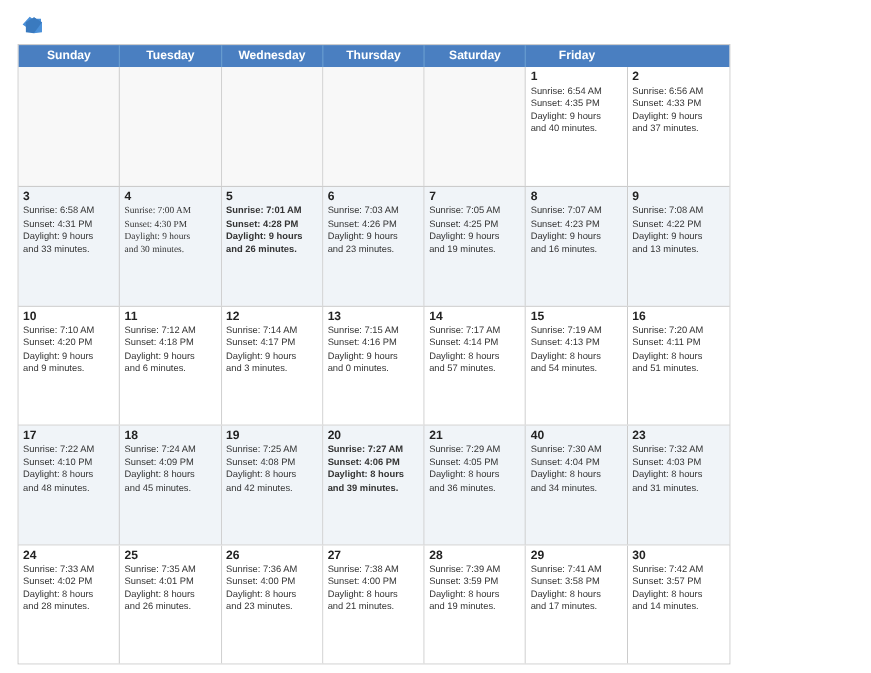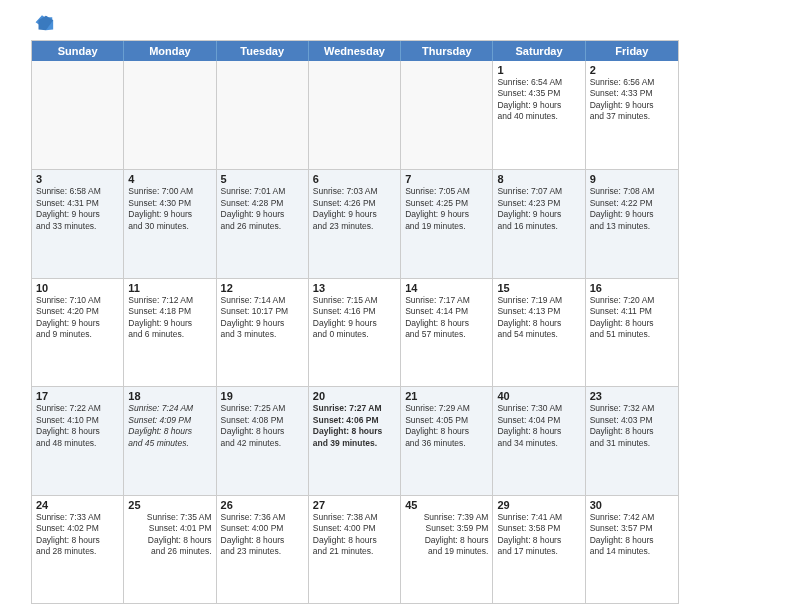--- a/index.html
+++ b/index.html
@@ -9,21 +9,20 @@
       width: 792px;
       height: 612px;
       overflow: hidden;
     }
     .page {
       width: 680px;
       height: 612px;
       padding: 12px 16px 8px 16px;
       display: flex;
       flex-direction: column;
-      margin-left: 15px;
     }
     .header {
       display: flex;
       justify-content: space-between;
       align-items: flex-start;
       margin-bottom: 6px;
     }
     .logo {
       display: flex;
       align-items: center;
@@ -130,21 +129,20 @@
     </div>
     <div class="title-block">
       <div class="month-title"></div>
       <div class="location"></div>
     </div>
   </div>
 
   <div class="calendar">
     <div class="cal-header">
     <div class="cal-header-cell">Sunday</div>
-        <div class="cal-header-cell">Monday</div>
         <div class="cal-header-cell">Tuesday</div>
         <div class="cal-header-cell">Wednesday</div>
         <div class="cal-header-cell">Thursday</div>
         <div class="cal-header-cell">Saturday</div>
         <div class="cal-header-cell">Friday</div>
       </div>
     <div class="cal-body">
     <div class="cal-row">
           <div class="cal-cell empty"></div>
           <div class="cal-cell empty"></div>
@@ -169,28 +167,28 @@
         <div class="cal-row">
           <div class="cal-cell alt-row">
             <span class="day-num">3</span>
             <div class="cell-text" style="white-space: pre-line;">Sunrise: 6:58 AM
 Sunset: 4:31 PM
 Daylight: 9 hours
 and 33 minutes.</div>
           </div>
           <div class="cal-cell alt-row">
             <span class="day-num">4</span>
-            <div class="cell-text" style="white-space: pre-line;">Sunrise: 7:00 AM
+            <div class="cell-text" style="white-space: pre-line; font-family: Liberation Serif, serif;">Sunrise: 7:00 AM
 Sunset: 4:30 PM
 Daylight: 9 hours
 and 30 minutes.</div>
           </div>
           <div class="cal-cell alt-row">
             <span class="day-num">5</span>
-            <div class="cell-text" style="white-space: pre-line;">Sunrise: 7:01 AM
+            <div class="cell-text" style="white-space: pre-line; font-weight: bold;">Sunrise: 7:01 AM
 Sunset: 4:28 PM
 Daylight: 9 hours
 and 26 minutes.</div>
           </div>
           <div class="cal-cell alt-row">
             <span class="day-num">6</span>
             <div class="cell-text" style="white-space: pre-line;">Sunrise: 7:03 AM
 Sunset: 4:26 PM
 Daylight: 9 hours
 and 23 minutes.</div>
@@ -228,21 +226,21 @@
           <div class="cal-cell">
             <span class="day-num">11</span>
             <div class="cell-text" style="white-space: pre-line;">Sunrise: 7:12 AM
 Sunset: 4:18 PM
 Daylight: 9 hours
 and 6 minutes.</div>
           </div>
           <div class="cal-cell">
             <span class="day-num">12</span>
             <div class="cell-text" style="white-space: pre-line;">Sunrise: 7:14 AM
-Sunset: 10:17 PM
+Sunset: 4:17 PM
 Daylight: 9 hours
 and 3 minutes.</div>
           </div>
           <div class="cal-cell">
             <span class="day-num">13</span>
             <div class="cell-text" style="white-space: pre-line;">Sunrise: 7:15 AM
 Sunset: 4:16 PM
 Daylight: 9 hours
 and 0 minutes.</div>
           </div>
@@ -271,21 +269,21 @@
         <div class="cal-row">
           <div class="cal-cell alt-row">
             <span class="day-num">17</span>
             <div class="cell-text" style="white-space: pre-line;">Sunrise: 7:22 AM
 Sunset: 4:10 PM
 Daylight: 8 hours
 and 48 minutes.</div>
           </div>
           <div class="cal-cell alt-row">
             <span class="day-num">18</span>
-            <div class="cell-text" style="white-space: pre-line; font-style: italic;">Sunrise: 7:24 AM
+            <div class="cell-text" style="white-space: pre-line;">Sunrise: 7:24 AM
 Sunset: 4:09 PM
 Daylight: 8 hours
 and 45 minutes.</div>
           </div>
           <div class="cal-cell alt-row">
             <span class="day-num">19</span>
             <div class="cell-text" style="white-space: pre-line;">Sunrise: 7:25 AM
 Sunset: 4:08 PM
 Daylight: 8 hours
 and 42 minutes.</div>
@@ -322,42 +320,42 @@
         <div class="cal-row">
           <div class="cal-cell">
             <span class="day-num">24</span>
             <div class="cell-text" style="white-space: pre-line;">Sunrise: 7:33 AM
 Sunset: 4:02 PM
 Daylight: 8 hours
 and 28 minutes.</div>
           </div>
           <div class="cal-cell">
             <span class="day-num">25</span>
-            <div class="cell-text" style="white-space: pre-line; text-align: right;">Sunrise: 7:35 AM
+            <div class="cell-text" style="white-space: pre-line;">Sunrise: 7:35 AM
 Sunset: 4:01 PM
 Daylight: 8 hours
 and 26 minutes.</div>
           </div>
           <div class="cal-cell">
             <span class="day-num">26</span>
             <div class="cell-text" style="white-space: pre-line;">Sunrise: 7:36 AM
 Sunset: 4:00 PM
 Daylight: 8 hours
 and 23 minutes.</div>
           </div>
           <div class="cal-cell">
             <span class="day-num">27</span>
             <div class="cell-text" style="white-space: pre-line;">Sunrise: 7:38 AM
 Sunset: 4:00 PM
 Daylight: 8 hours
 and 21 minutes.</div>
           </div>
           <div class="cal-cell">
-            <span class="day-num">45</span>
-            <div class="cell-text" style="white-space: pre-line; text-align: right;">Sunrise: 7:39 AM
+            <span class="day-num">28</span>
+            <div class="cell-text" style="white-space: pre-line;">Sunrise: 7:39 AM
 Sunset: 3:59 PM
 Daylight: 8 hours
 and 19 minutes.</div>
           </div>
           <div class="cal-cell">
             <span class="day-num">29</span>
             <div class="cell-text" style="white-space: pre-line;">Sunrise: 7:41 AM
 Sunset: 3:58 PM
 Daylight: 8 hours
 and 17 minutes.</div>

